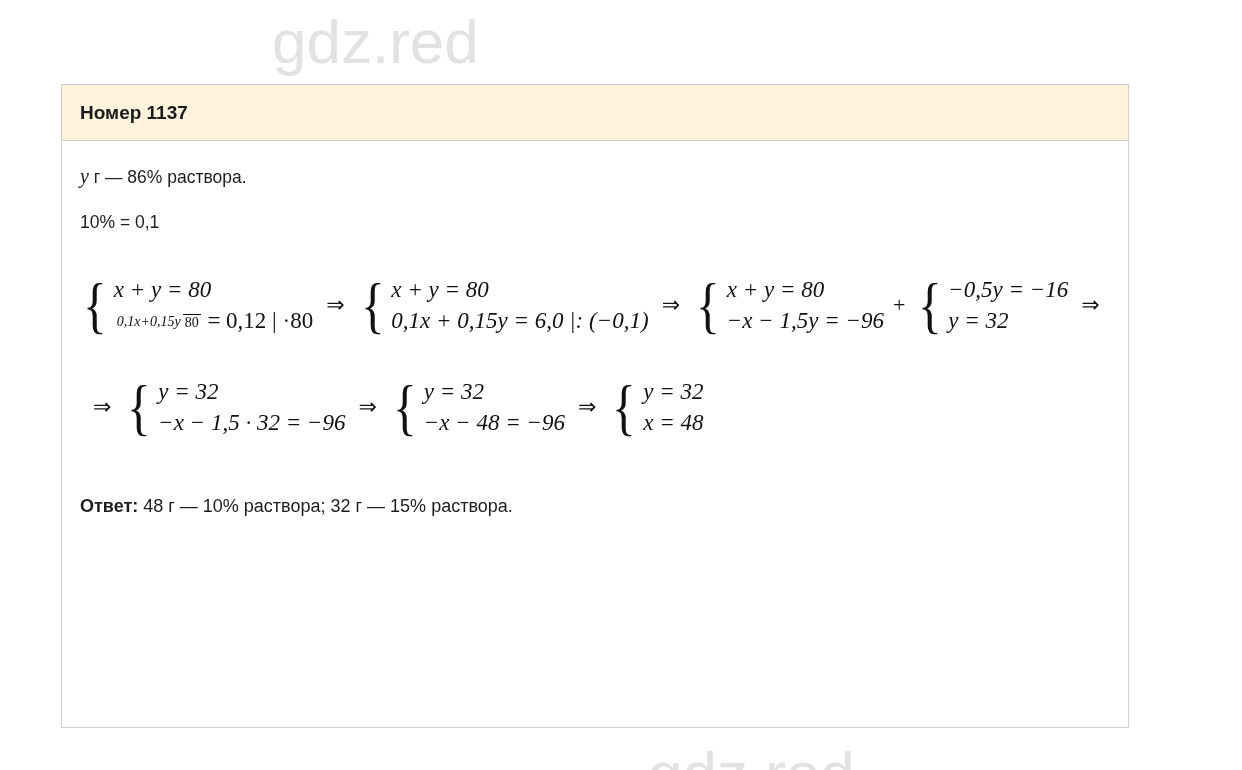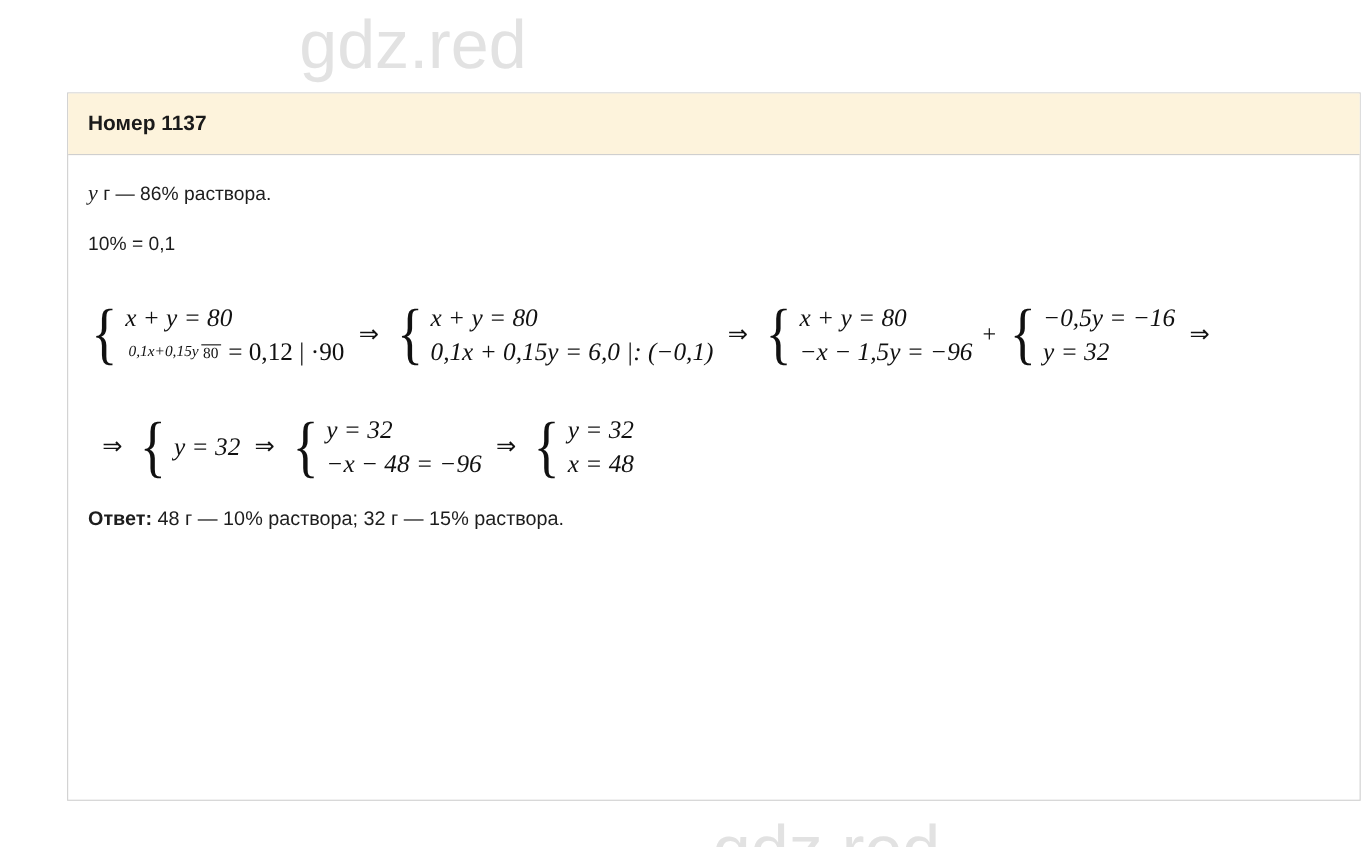--- a/index.html
+++ b/index.html
@@ -32,21 +32,21 @@
   .wm-1 { left: 272px; top: 6px; }
   .wm-2 { left: 118px; top: 258px; }
   .wm-3 { left: 438px; top: 478px; }
   .wm-4 { left: 648px; top: 738px; }
 
   
   .card {
     position: absolute;
     left: 61px;
     top: 84px;
-    width: 1176px;
+    width: 1068px;
     height: 644px;
     border: 1px solid #cfcfcf;
     box-sizing: border-box;
     background: #fff;
   }
 
   .card-header {
     height: 56px;
     background: #fdf3dc;
     border-bottom: 1px solid #cfcfcf;
@@ -131,21 +131,21 @@
     vertical-align: middle;
     text-align: center;
     font-size: 14px;
     line-height: 1.12;
     margin: 0 1px;
   }
   .frac .num { padding: 0 2px; }
   .frac .den { border-top: 1px solid #111; padding: 0 2px; }
 
   .answer {
-    margin-top: 24px;
+    margin-top: 58px;
     font-size: 18px;
     color: #1d1d1d;
     font-family: "Liberation Sans", sans-serif;
   }
   .answer b { font-weight: bold; }
 </style>
 </head>
 <body>
 
 <div class="page">
@@ -178,21 +178,21 @@
       <div class="math-row row1">
 
         <span class="brace">{</span>
         <span class="sys">
           <div class="it">x + y = 80</div>
           <div>
             <span class="frac">
               <span class="num it">0,1x+0,15y</span>
               <span class="den">80</span>
             </span>
-            <span>= 0,12 | ·90</span>
+            <span>= 0,12 | ·80</span>
           </div>
         </span>
 
         <span class="op">⇒</span>
 
         <span class="brace">{</span>
         <span class="sys">
           <div class="it">x + y = 80</div>
           <div class="it">0,1x + 0,15y = 6,0 |: (−0,1)</div>
         </span>
@@ -216,20 +216,21 @@
         <span class="op">⇒</span>
       </div>
 
       <div class="math-row row2">
 
         <span class="op">⇒</span>
 
         <span class="brace">{</span>
         <span class="sys">
           <div class="it">y = 32</div>
+          <div class="it">−x − 1,5 · 32 = −96</div>
         </span>
 
         <span class="op">⇒</span>
 
         <span class="brace">{</span>
         <span class="sys">
           <div class="it">y = 32</div>
           <div class="it">−x − 48 = −96</div>
         </span>
 

